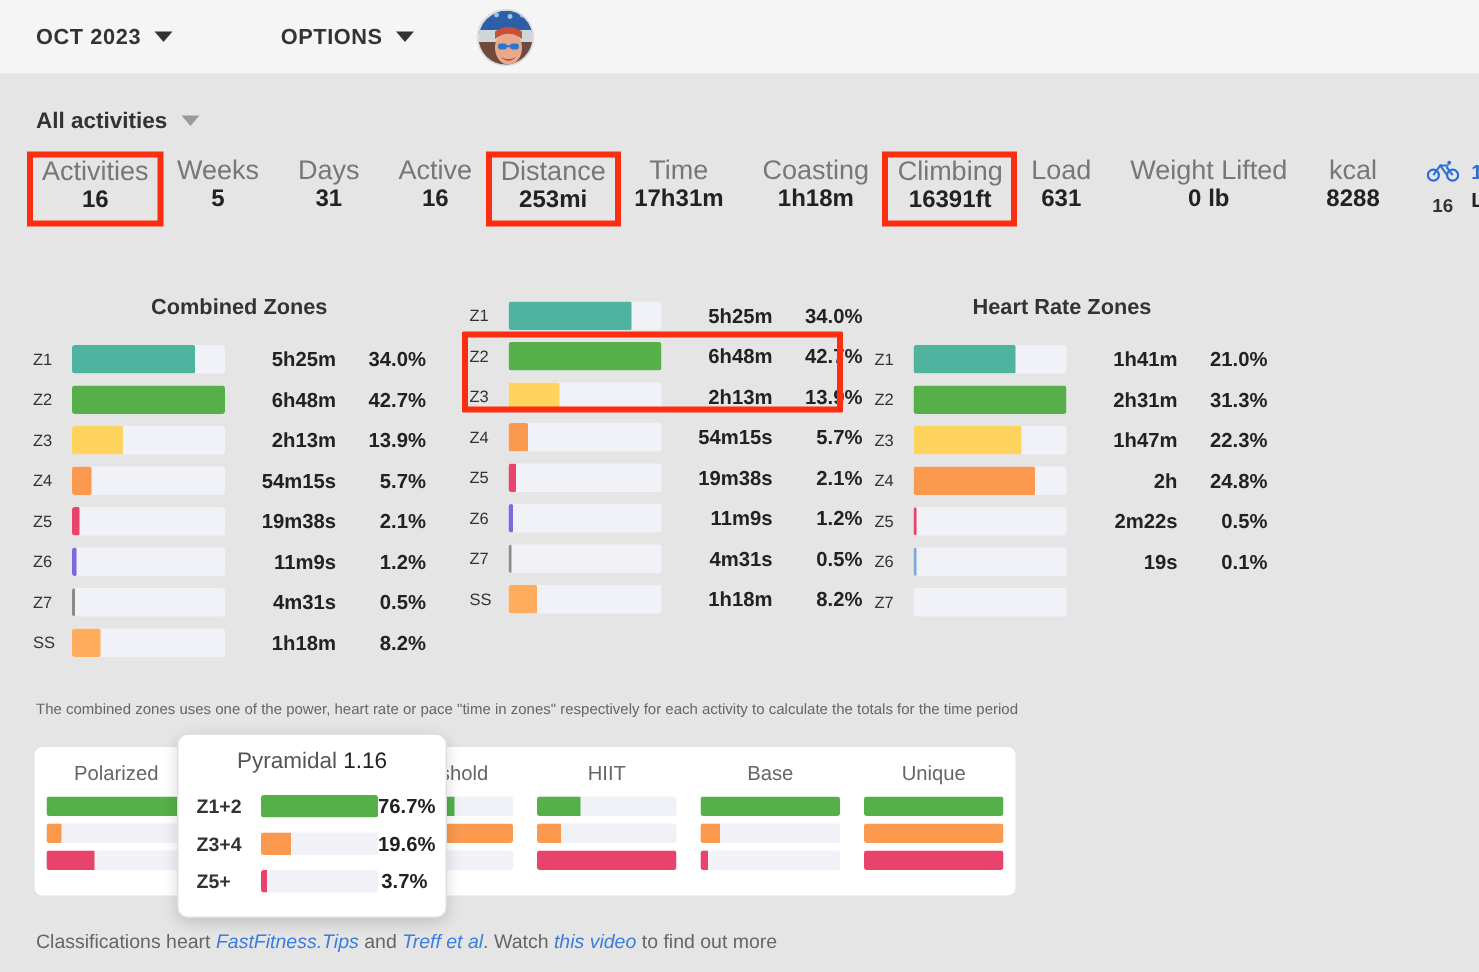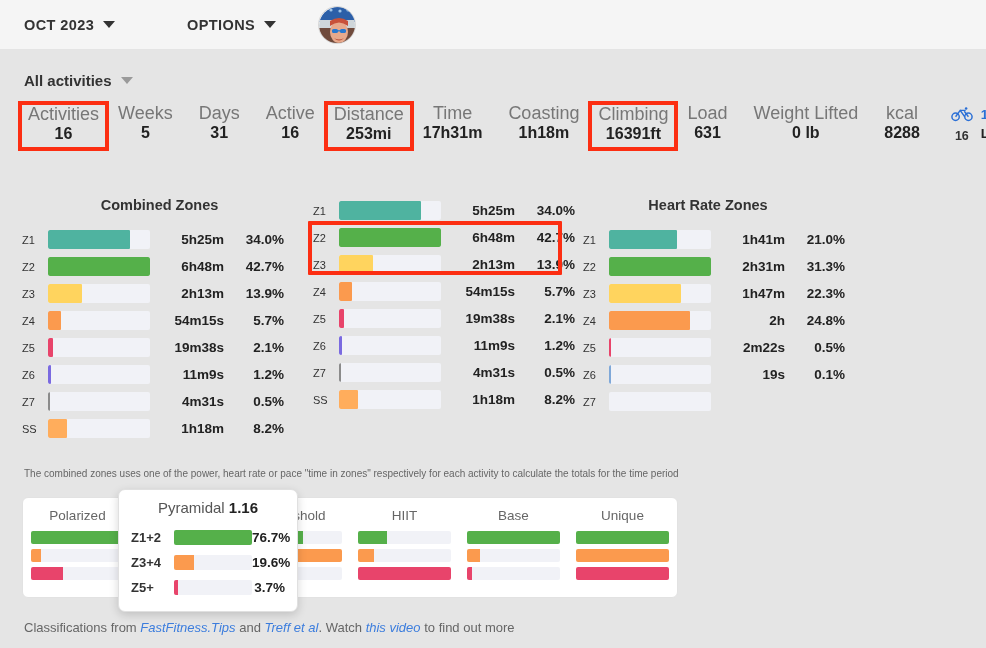--- a/index.html
+++ b/index.html
@@ -142,21 +142,21 @@
     position: absolute; left: 96px; top: -8px;
     width: 180px; background: #fff;
     border: 1px solid #e0e0e0; border-radius: 7px;
     box-shadow: 0 3px 10px rgba(0,0,0,.16);
     padding: 9px 12px 11px 12px;
   }
   .tt-title {
     text-align: center; font-size: 15px; color: #555;
     margin-bottom: 9px;
   }
-  .tt-title b { color: #222; font-weight: bold; }
+  .tt-title b { color: #222; font-weight: normal; }
   .ttrow { display: flex; align-items: center; height: 25px; }
   .ttrow .ttlbl { width: 43px; font-size: 13px; font-weight: bold; color: #333; flex:none; }
   .ttrow .tttrack {
     width: 78px; height: 15px; background: #f1f2f7; border-radius: 2px;
     overflow: hidden; flex: none;
   }
   .ttrow .ttfill { height: 100%; }
   .ttrow .ttpct {
     flex: 1; text-align: right; font-size: 13.5px; font-weight: bold; color: #222;
   }
@@ -570,16 +570,16 @@
             <div class="tttrack">
               <div class="ttfill" style="width:5%;background:#e8446b"></div>
             </div>
             <div class="ttpct">3.7%</div>
           </div>
         </div>
     </div>
   </div>
 
   <div class="footer">
-    <span>Classifications from </span><a>FastFitness.Tips</a><span> and </span><a>Treff et al</a><span>. Watch </span><a>this video</a><span> to find out more</span>
+    <span>Classifications heart </span><a>FastFitness.Tips</a><span> and </span><a>Treff et al</a><span>. Watch </span><a>this video</a><span> to find out more</span>
   </div>
 
 </div>
 
 </body></html>

